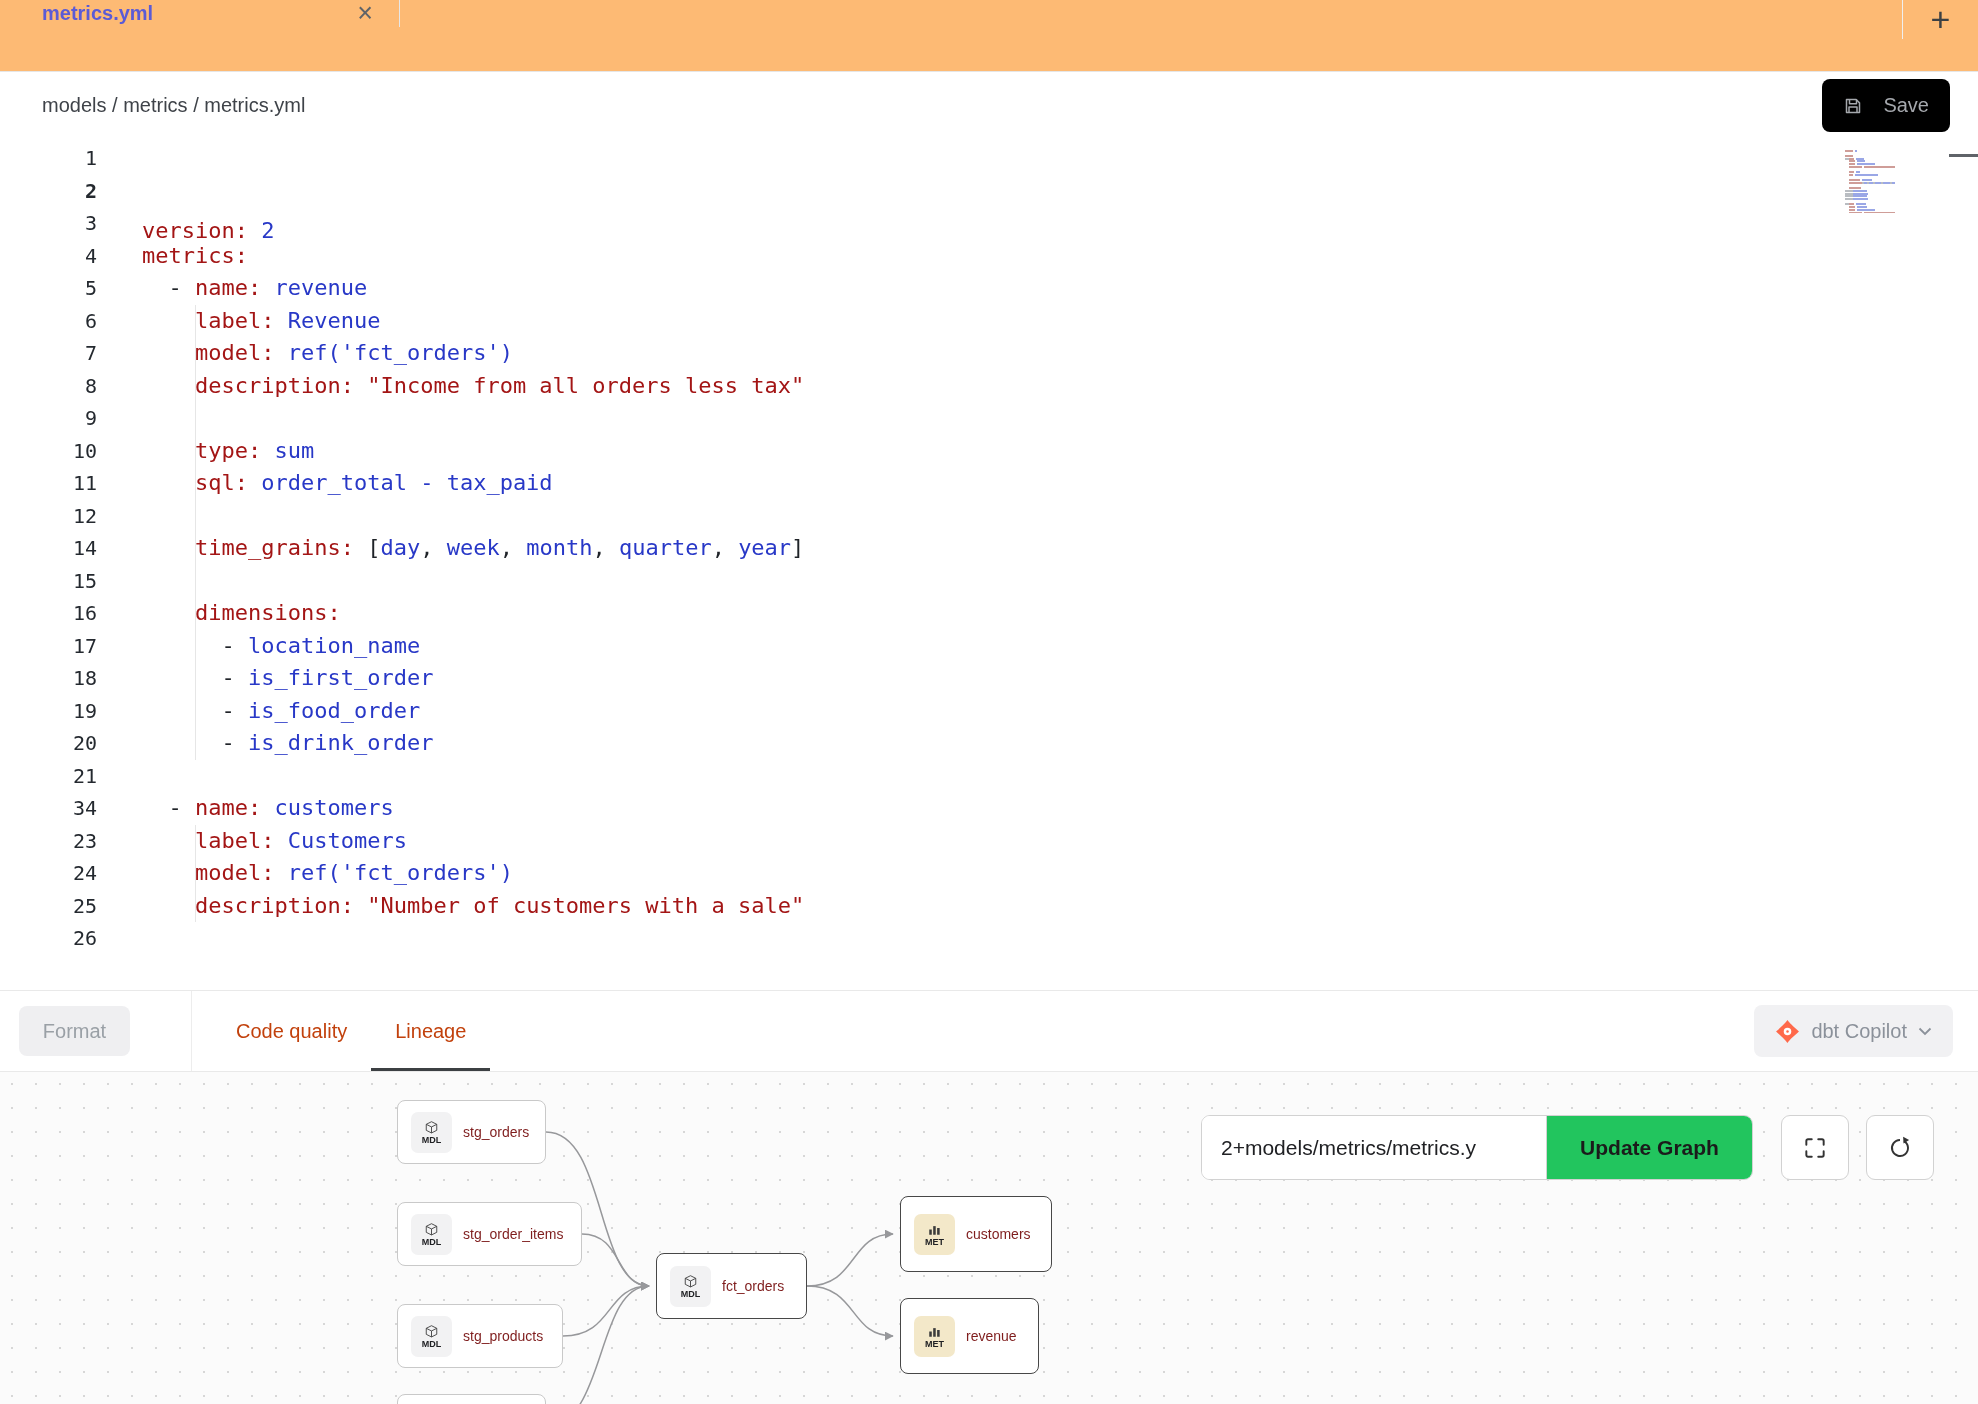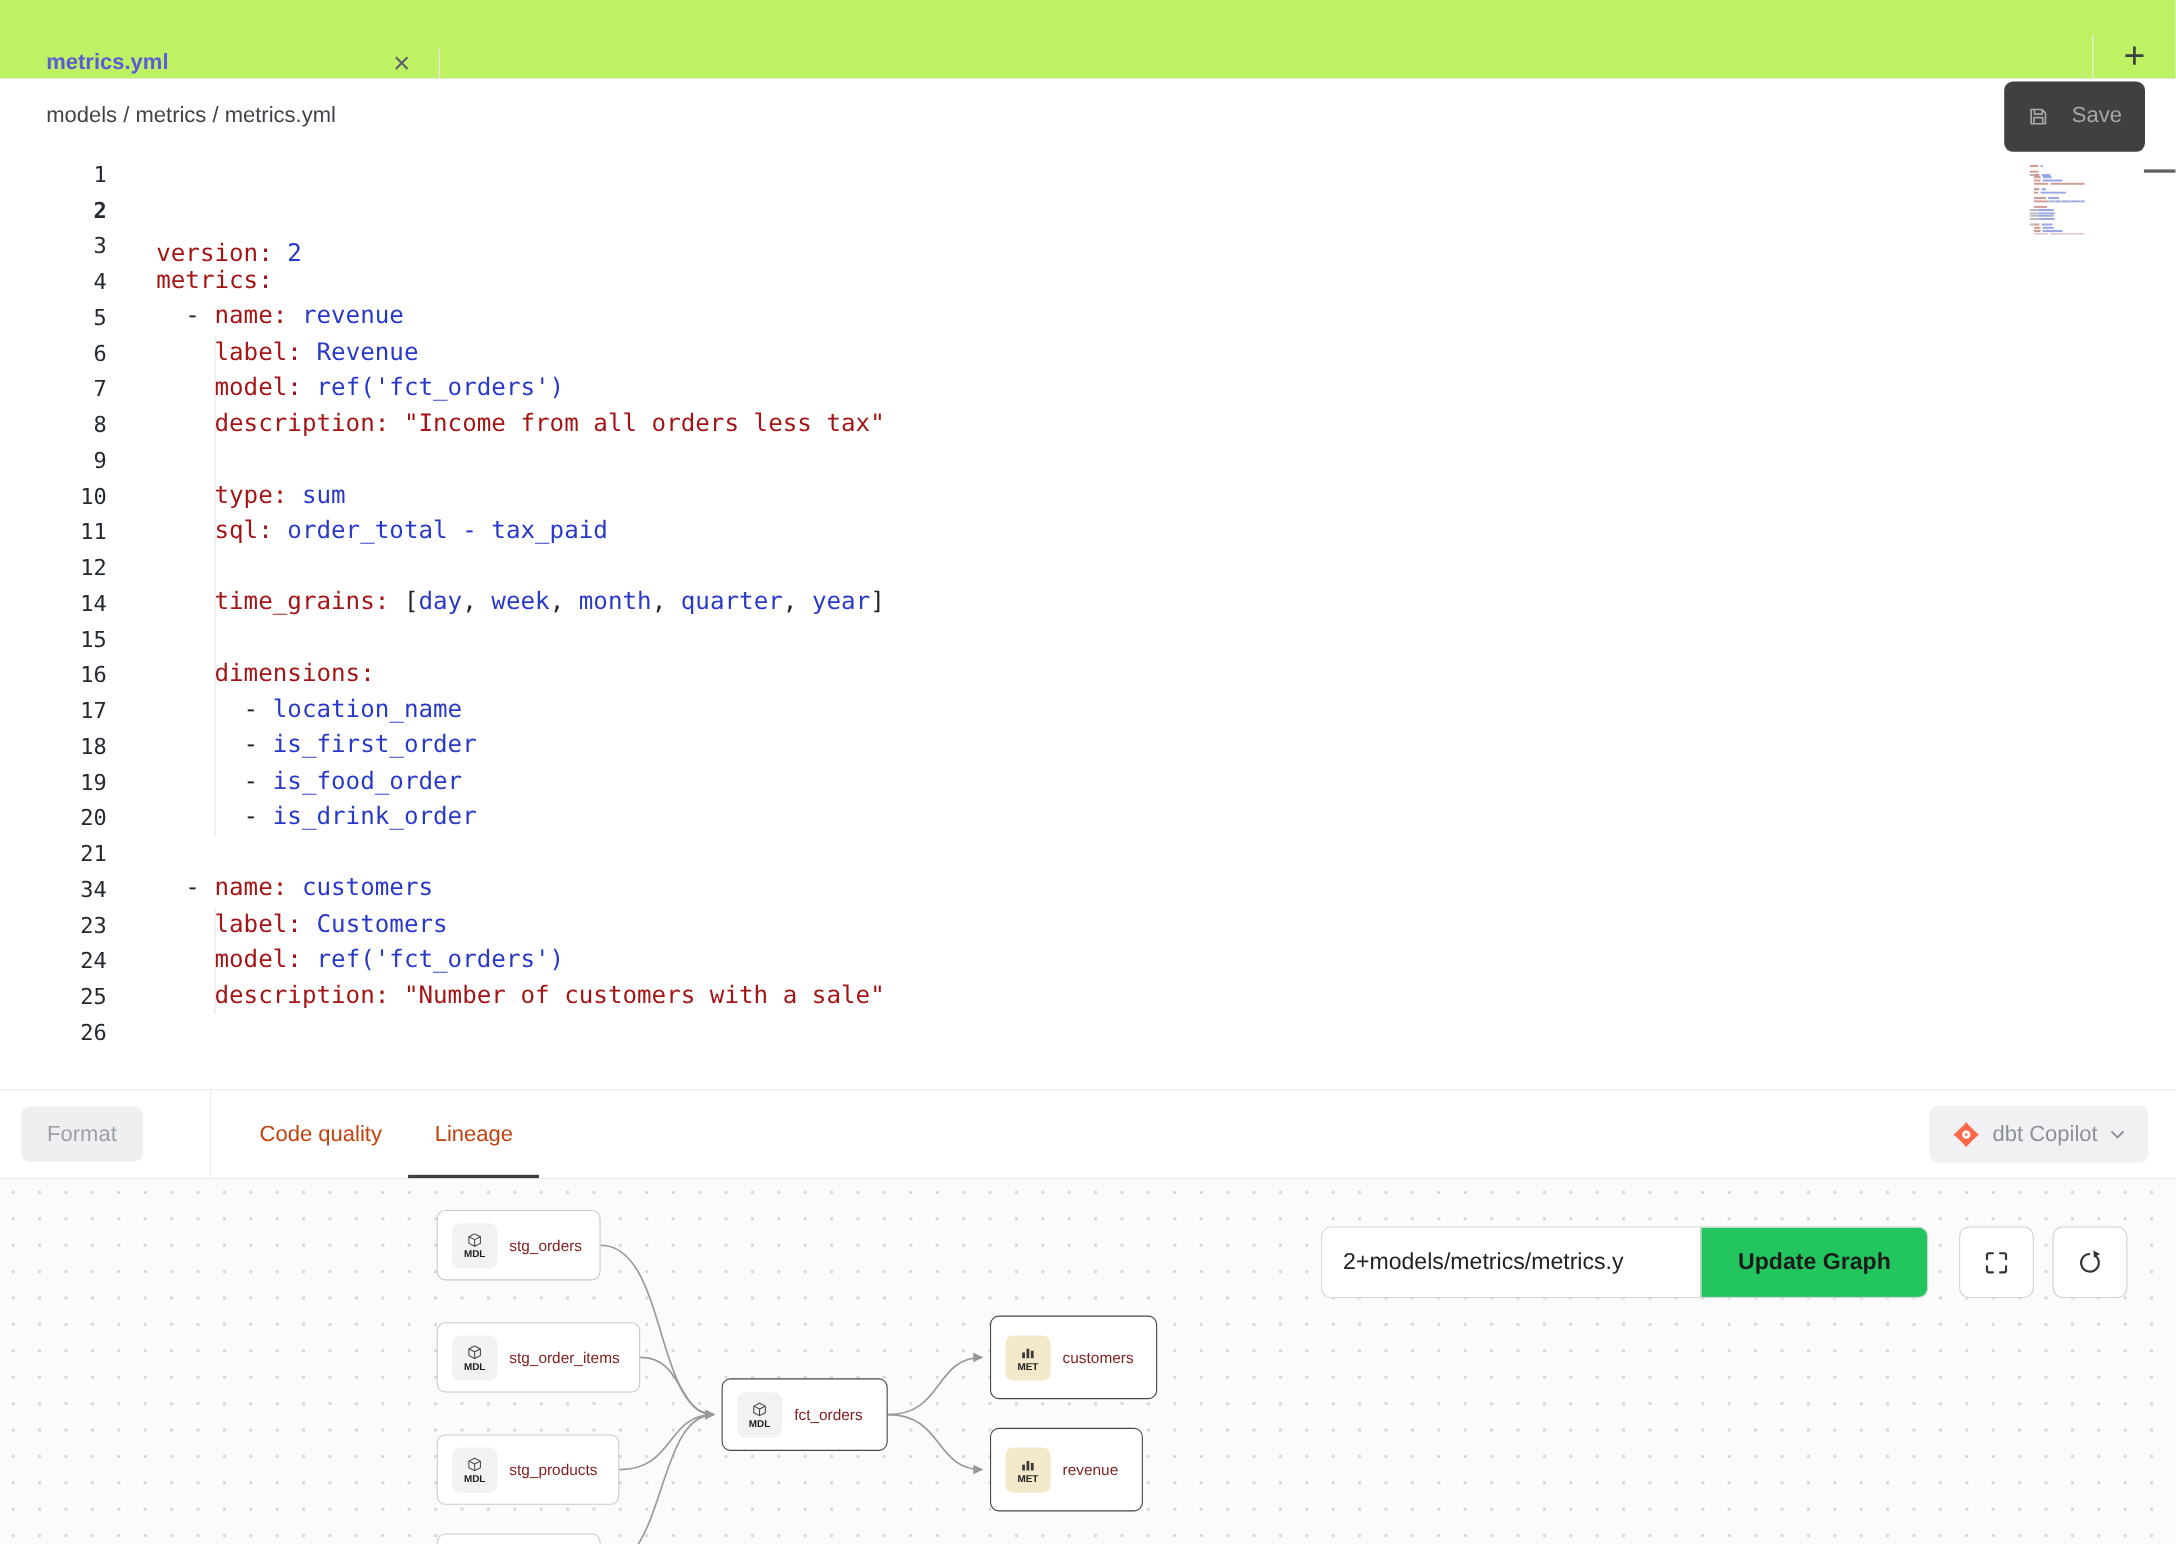--- a/index.html
+++ b/index.html
@@ -4,31 +4,31 @@
 <style>
   * { box-sizing: border-box; }
   html,body { margin:0; padding:0; }
   body {
     width:1978px; height:1404px; overflow:hidden;
     background:#fff; font-family:"Liberation Sans", sans-serif;
     color:#202124;
   }
 
   
-  .tabbar { height:72px; border-bottom:1px solid #e6e6e6; display:flex; align-items:flex-end; background:#bef264; }
+  .tabbar { height:72px; border-bottom:1px solid #e6e6e6; display:flex; align-items:flex-start; background:#fdba74; }
   .tab { width:400px; border-right:1px solid #e6e6e6; display:flex; align-items:center; justify-content:space-between; padding:0 26px 0 42px; }
   .tab-title { font-size:20px; font-weight:600; color:var(--accent-purple,#5b5bd6); }
   .tab-close { font-size:27px; color:#5f6368; line-height:1; }
   .tabbar-spacer { flex:1; }
   .newtab { width:76px; border-left:1px solid #efefef; display:flex; align-items:center; justify-content:center; font-size:34px; font-weight:300; color:#3c4043; }
 
   
   .crumb-row { height:67px; display:flex; align-items:center; justify-content:space-between; padding:0 28px 0 42px; background:#fff; }
   .breadcrumb { font-size:20px; color:#3f4349; }
-  .save-btn { display:flex; align-items:center; gap:20px; background:#404040; border:none; border-radius:8px; height:64px; padding:0 21px; font-size:20px; color:#a5a8ad; font-family:inherit; }
+  .save-btn { display:flex; align-items:center; gap:20px; background:#000000; border:none; border-radius:8px; height:53px; padding:0 21px; font-size:20px; color:#a5a8ad; font-family:inherit; }
 
   
   .editor { height:851px; position:relative; overflow:hidden; padding-top:3px; background:#fff; }
   .line { display:flex; height:32.5px; line-height:32.5px; font-family:"DejaVu Sans Mono", monospace; font-size:22px; white-space:pre; }
   .gutter { flex:0 0 97px; text-align:right; font-size:20px; color:#24292f; }
   .line.active .gutter { font-weight:700; }
   .code { flex:1; padding-left:45px; margin-right:28px; position:relative; }
   .line.active .code { box-shadow:0 -1px 0 #d8d8d8, 0 1px 0 #d8d8d8;margin-top:40px; }
   .code.g::before { content:""; position:absolute; left:calc(45px + 4ch); top:0; height:100%; border-left:1px solid #e6e6e6; }
   .tok-k { color:var(--key-red,#a31515); }

